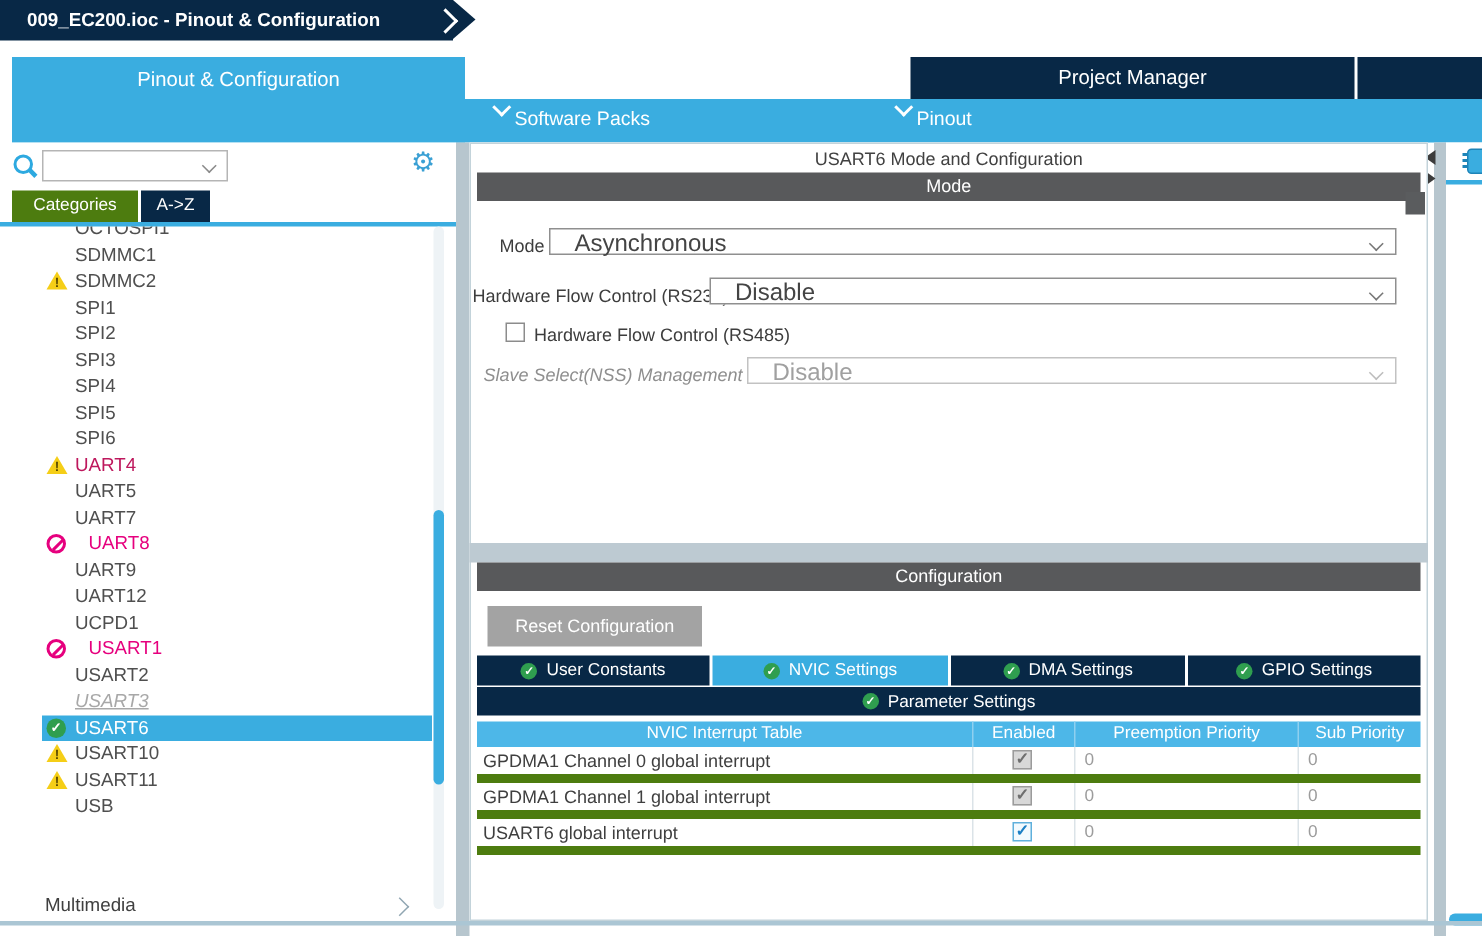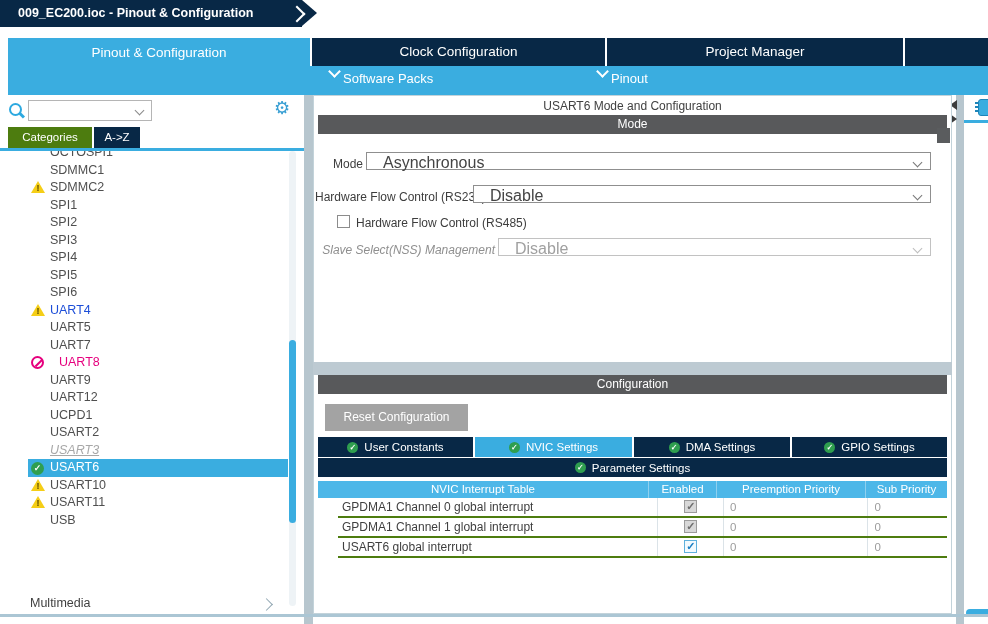--- a/index.html
+++ b/index.html
@@ -35,21 +35,21 @@
   .gear-icon{position:absolute;left:274px;top:98px;font-size:18px;color:#3aa0d4;line-height:20px;cursor:pointer;}
   .side-tab{position:absolute;top:127px;height:21px;color:#fff;font-size:11.5px;line-height:21px;text-align:center;cursor:pointer;}
   .side-tab.cat{left:8px;width:84px;background:#4d7c0f;}
   .side-tab.az{left:94px;width:46px;background:#082846;}
   .side-underline{position:absolute;left:0;top:148px;width:304px;height:3px;background:#3aade0;}
 
   .plist{position:absolute;left:28px;top:151px;width:260px;height:452px;overflow:hidden;}
   .li{position:relative;height:17.5px;line-height:17.5px;font-size:12.5px;color:#4f4f4f;
     padding-left:22px;box-sizing:border-box;cursor:pointer;white-space:nowrap;}
   .li:first-child{margin-top:-7px;}
-  .li.s-green .li-label{color:#1d4ed8;}
+  .li.s-green .li-label{color:#be185d;}
   .li.s-pink .li-label{color:#e6007e;margin-left:9px;}
   .li.s-italic .li-label{color:#a8a8a8;font-style:italic;text-decoration:underline;}
   .li.sel{background:#3aade0;}
   .li.sel .li-label{color:#fff;}
   .li-icon{position:absolute;left:3px;top:2px;}
   .warning-ic{width:14px;height:12px;}
   .warning-ic::before{content:"";position:absolute;left:0;top:0;width:0;height:0;
     border-left:7px solid transparent;border-right:7px solid transparent;border-bottom:12px solid #f5ce17;}
   .warning-ic::after{content:"!";position:absolute;left:5.5px;top:1px;font:bold 9px/12px "Liberation Sans",sans-serif;color:#5b4a00;}
   .blocked-ic{width:13px;height:13px;border:2.5px solid #e6007e;border-radius:50%;box-sizing:border-box;}
@@ -107,21 +107,21 @@
   .cfg-tab.sel{background:#3aade0;}
   .tab-check{width:11px;height:11px;border-radius:50%;background:#2f9e4f;color:#fff;
     font:bold 8px/11px "Liberation Sans",sans-serif;text-align:center;flex:0 0 auto;}
   .param-row{position:absolute;left:318px;top:458px;width:629px;height:19px;background:#082846;color:#fff;
     font-size:11.5px;display:flex;align-items:center;justify-content:center;gap:6px;cursor:pointer;}
 
   
   .nvic{position:absolute;left:318px;top:481px;width:629px;font-size:11.5px;}
   .nvic-head{display:flex;height:17px;background:#4db7e8;color:#fff;line-height:17px;text-align:center;}
   .nvic-head>div{border-right:1px solid #8fd0ef;box-sizing:border-box;overflow:hidden;white-space:nowrap;}
-  .nvic-row{display:flex;height:18px;background:#fff;border-bottom:2px solid #4d7c0f;line-height:18px;margin-left:20px;}
+  .nvic-row{display:flex;height:18px;background:#fff;border-bottom:6px solid #4d7c0f;line-height:18px;}
   .nvic-row>div{border-right:1px solid #dbe3e8;box-sizing:border-box;position:relative;overflow:hidden;white-space:nowrap;}
   .c1{width:331px;} .c2{width:68px;} .c3{width:149px;} .c4{width:81px;border-right:none!important;}
   .cell-name{font-size:12px;color:#3f3f3f;padding-left:4px;}
   .cell-num{color:#9c9c9c;padding-left:6px;cursor:text;}
   .nvic-row .cb{position:relative;display:inline-block;margin:2px 0 0 26px;}
 
   
   .right-panel{position:absolute;left:964px;top:95px;width:24px;height:519px;background:#fff;}
   .chip-icon{position:absolute;left:978px;top:99px;width:16px;height:15px;background:#3aade0;border:1.5px solid #1d84b8;border-radius:3px;}
   .chip-icon::before{content:"";position:absolute;left:-4px;top:2px;width:3px;height:1.5px;background:#1d84b8;box-shadow:0 4px 0 #1d84b8,0 8px 0 #1d84b8;}
@@ -137,23 +137,20 @@
 
   <div class="title-bar">
     <span>009_EC200.ioc - Pinout &amp; Configuration</span>
   </div>
   <div class="title-point"></div>
   <div class="title-chevron"></div>
 
   <div class="tab selected" style="left:8px;width:302px;">
     <span>Pinout &amp; Configuration</span>
   </div>
-  <div class="tab" style="left:312px;width:293px;">
-    <span>Clock Configuration</span>
-  </div>
   <div class="tab" style="left:607px;width:296px;">
     <span>Project Manager</span>
   </div>
   <div class="tab" style="left:905px;width:83px;"></div>
 
   <div class="subbar"></div>
   <div class="subitem" style="left:330px;">
     <span class="chev-down"></span>
     <span>Software Packs</span>
   </div>
@@ -233,20 +230,24 @@
       
       <span class="li-label">UART9</span>
     </div>
       <div class="li s-normal">
       
       <span class="li-label">UART12</span>
     </div>
       <div class="li s-normal">
       
       <span class="li-label">UCPD1</span>
+    </div>
+      <div class="li s-pink">
+      <span class="li-icon blocked-ic"></span>
+      <span class="li-label">USART1</span>
     </div>
       <div class="li s-normal">
       
       <span class="li-label">USART2</span>
     </div>
       <div class="li s-italic">
       
       <span class="li-label">USART3</span>
     </div>
       <div class="li s-normal sel">

